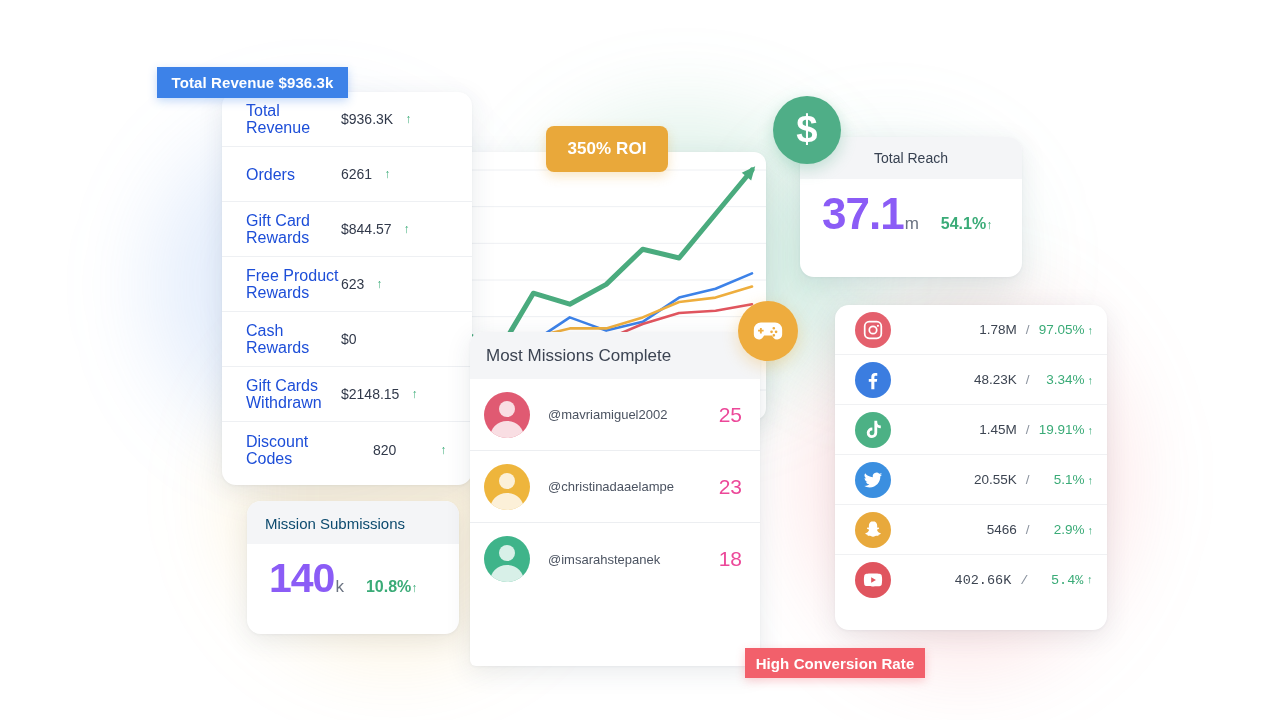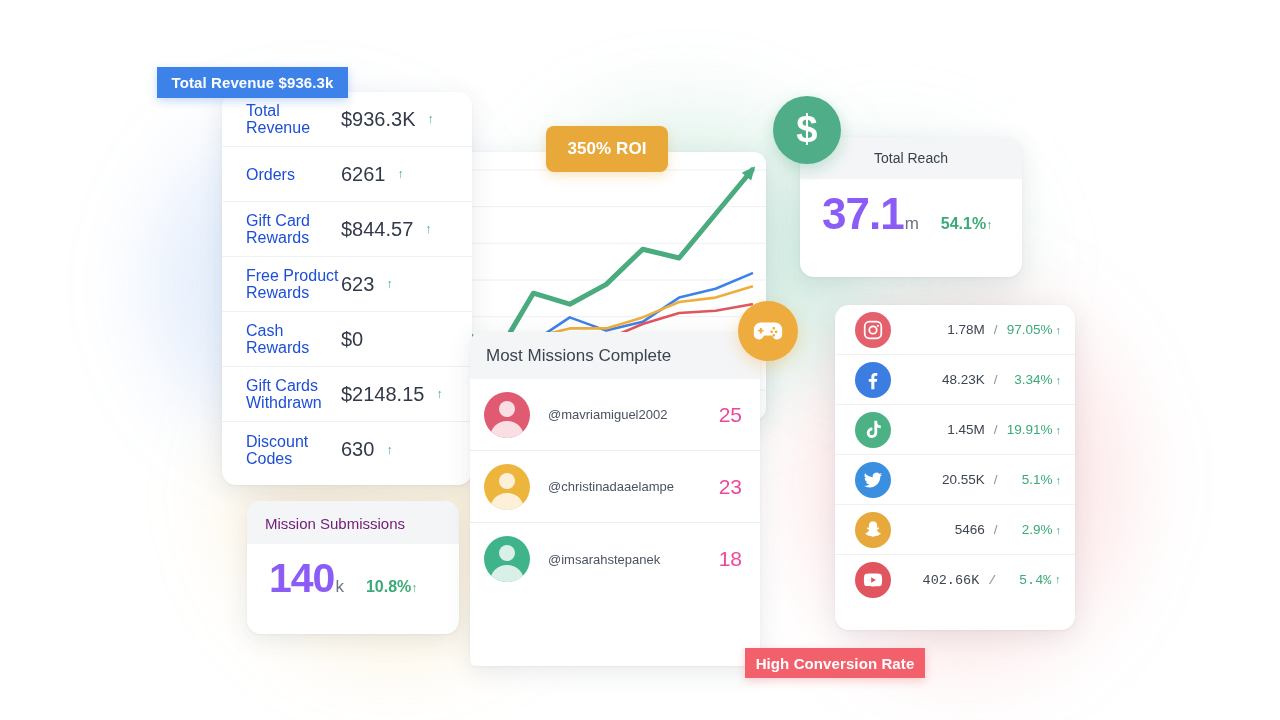--- a/index.html
+++ b/index.html
@@ -84,30 +84,30 @@
     width: 250px; height: 393px;
     z-index: 20;
   }
   .metric-row {
     display: flex;
     align-items: center;
     padding: 0 22px 0 24px;
     height: 55px;
     border-bottom: 1px solid #eef0f3;
   }
-  .metric-row:last-child { border-bottom: none; }
+  .metric-row:last-child { border-bottom: none; gap: 32px; }
   .metric-label {
     flex: 1;
     font-size: 16px;
     color: #1d4ed8;
     line-height: 17px;
     max-width: 95px;
   }
   .metric-value {
-    font-size: 20px;
+    font-size: 14px;
     color: #31394a;
     text-align: right;
     white-space: nowrap;
   }
   .metric-arrow {
     width: 18px;
     text-align: right;
     font-size: 12px;
     color: #3aab77;
     font-weight: bold;
@@ -117,21 +117,21 @@
   
   #mission-sub-card {
     left: 247px; top: 501px;
     width: 212px; height: 133px;
     z-index: 21;
   }
   .card-head {
     background: #f4f5f7;
     padding: 14px 16px 12px 18px;
     font-size: 15px;
-    color: #701a75;
+    color: #0c4a6e;
     font-weight: 500;
   }
   .big-stat-row {
     display: flex;
     align-items: baseline;
     padding: 14px 0 0 22px;
   }
   .big-num {
     font-size: 41px;
     color: #8b5cf6;
@@ -213,21 +213,21 @@
   }
   .mission-count {
     font-size: 21px;
     color: #ec4899;
     font-weight: 400;
   }
 
   
   #social-card {
     left: 835px; top: 305px;
-    width: 240px; height: 325px;
+    width: 272px; height: 325px;
     z-index: 26;
     border-radius: 14px;
   }
   .social-row {
     display: flex;
     align-items: center;
     height: 50px;
     padding: 0 14px 0 20px;
     border-bottom: 1px solid #f0f1f3;
   }
@@ -355,21 +355,21 @@
           <div class="metric-value">$0</div>
           <div class="metric-arrow blank"></div>
         </div>
         <div class="metric-row">
           <div class="metric-label">Gift Cards Withdrawn</div>
           <div class="metric-value">$2148.15</div>
           <div class="metric-arrow">↑</div>
         </div>
         <div class="metric-row">
           <div class="metric-label">Discount Codes</div>
-          <div class="metric-value">630</div>
+          <div class="metric-value">820</div>
           <div class="metric-arrow">↑</div>
         </div>
       </div>
   </div>
 
   <div class="card" id="mission-sub-card">
     <div class="card-head">Mission Submissions</div>
     <div class="big-stat-row">
       <span class="big-num">140</span>
       <span class="big-suffix">k</span>

